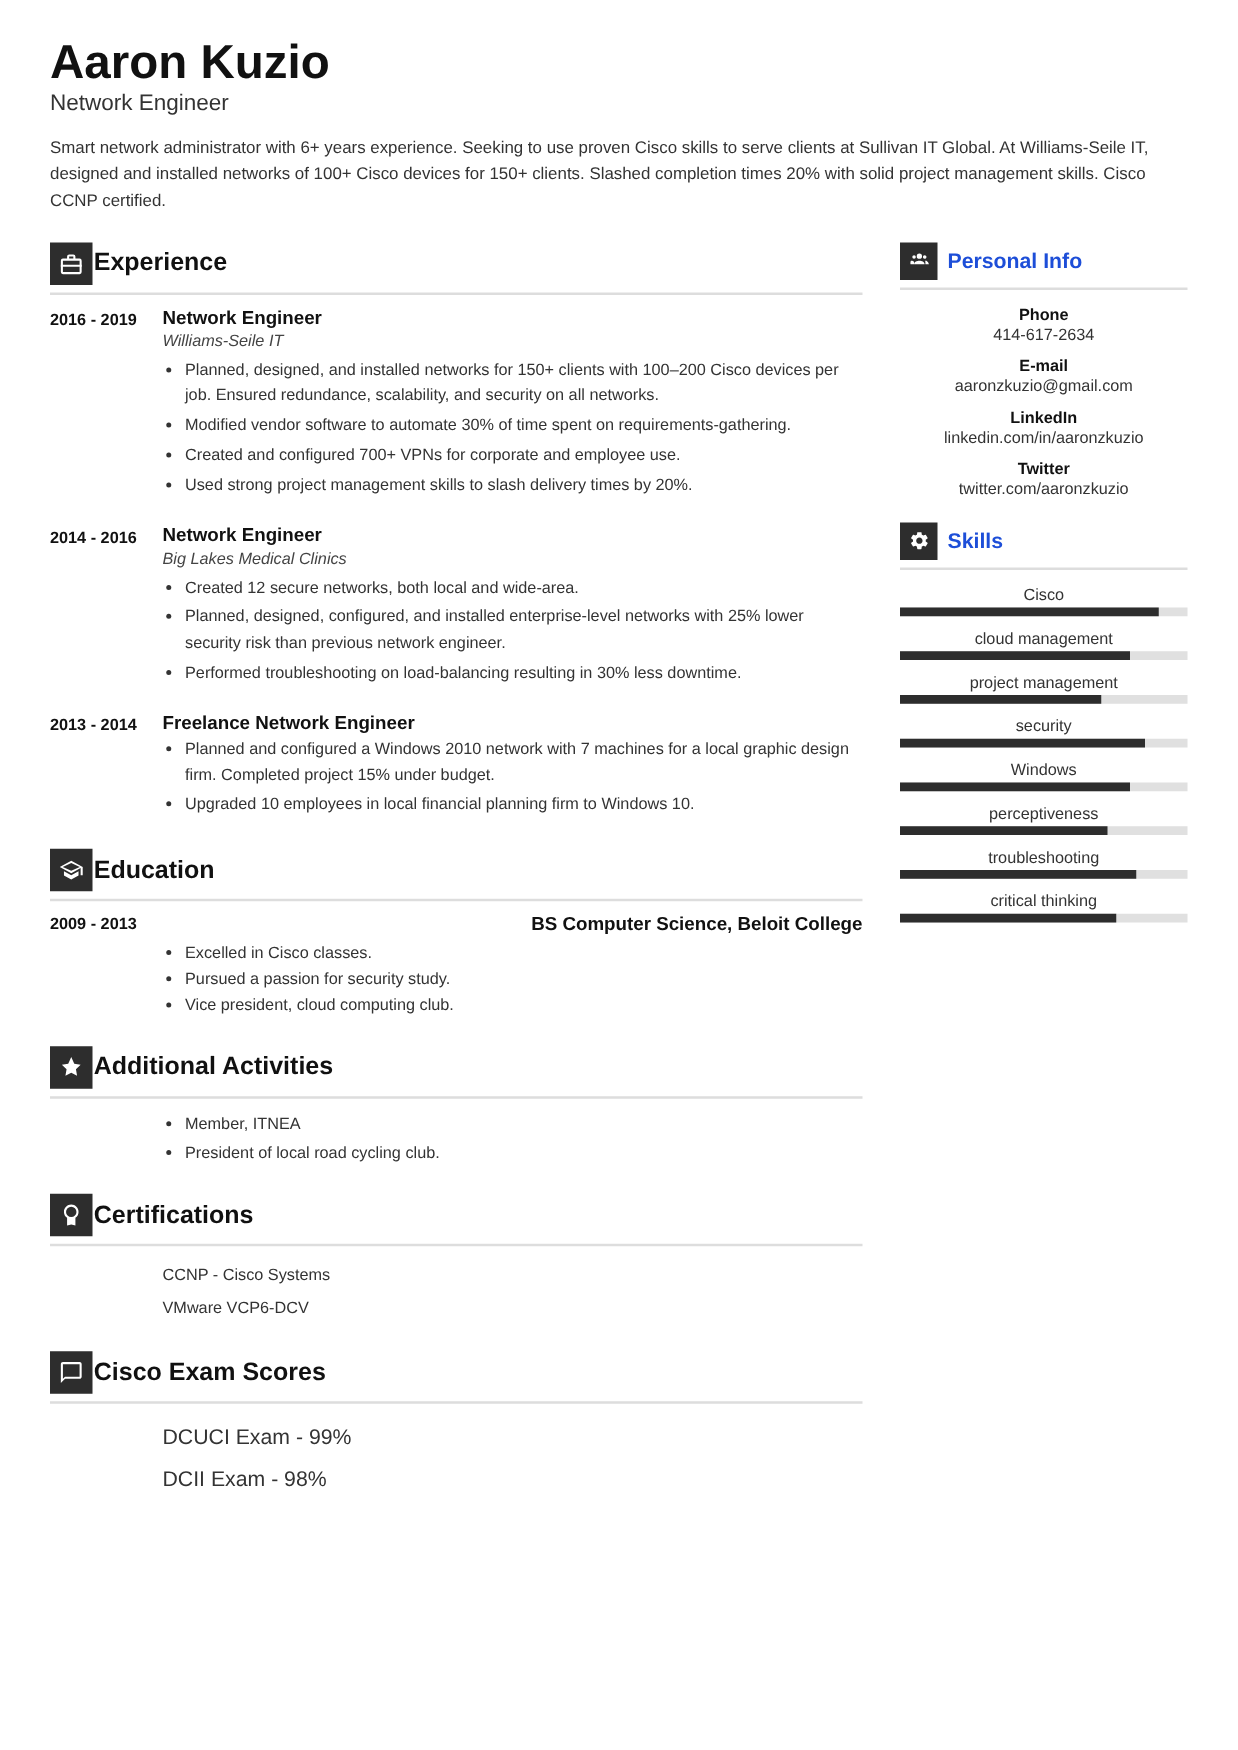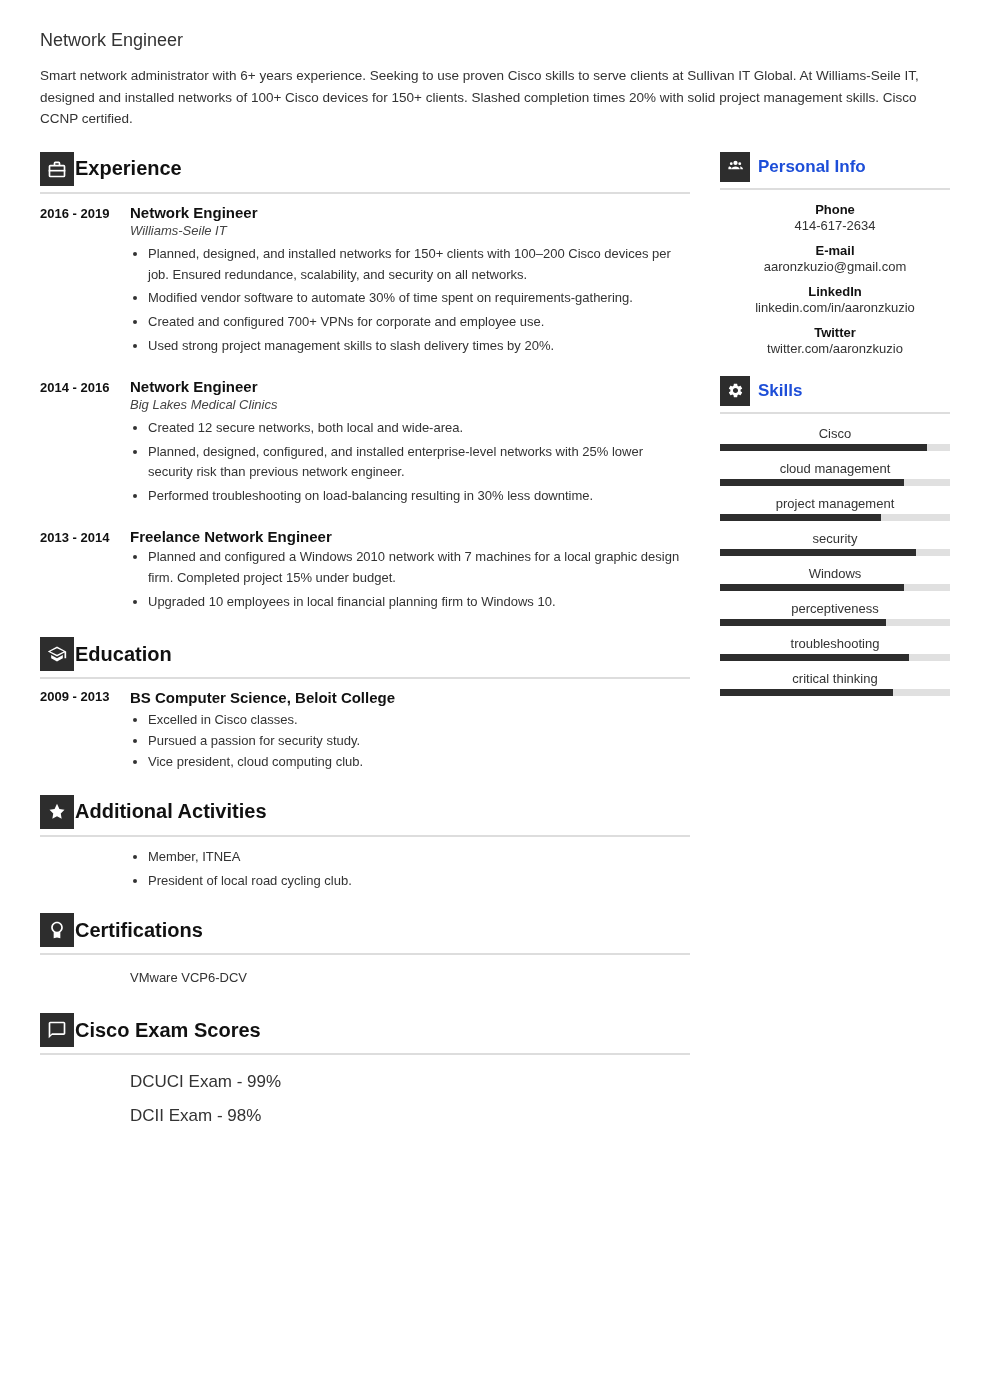--- a/index.html
+++ b/index.html
@@ -131,20 +131,21 @@
       color: #111;
     }
     .edu-content {
       flex: 1;
     }
     .edu-degree {
       font-size: 15px;
       font-weight: 700;
       color: #111;
       margin-bottom: 4px;
+      text-align: right;
     }
     .edu-bullets {
       padding-left: 18px;
       font-size: 13px;
       color: #333;
       line-height: 1.6;
     }
 
     
     .activities-bullets {
@@ -239,20 +240,21 @@
     }
     .skill-bar-fill {
       height: 7px;
       background: #2d2d2d;
     }
   </style>
 </head>
 <body>
 
 <div>
+  <div class="header-name">Aaron Kuzio</div>
   <div class="header-title">Network Engineer</div>
   <div class="header-summary">Smart network administrator with 6+ years experience. Seeking to use proven Cisco skills to serve clients at Sullivan IT Global. At Williams-Seile IT, designed and installed networks of 100+ Cisco devices for 150+ clients. Slashed completion times 20% with solid project management skills. Cisco CCNP certified.</div>
 </div>
 
 <div class="main-layout">
 
   <div class="left-col">
 
     <div class="section">
       <div class="section-header">
@@ -352,20 +354,21 @@
     <div class="section">
       <div class="section-header">
         <div class="section-icon">
           <svg viewBox="0 0 24 24">
             <path d="M12 2C8.13 2 5 5.13 5 9c0 2.38 1.19 4.47 3 5.74V22l4-1 4 1v-7.26c1.81-1.27 3-3.36 3-5.74 0-3.87-3.13-7-7-7zm0 2a5 5 0 110 10A5 5 0 0112 4zm-2 12.44v4.12l2-.5 2 .5v-4.12A6.978 6.978 0 0112 16c-.7 0-1.37-.1-2-.56z"></path>
           </svg>
         </div>
         <span class="section-title">Certifications</span>
       </div>
       <div class="cert-list">
+        <div>CCNP - Cisco Systems</div>
         <div>VMware VCP6-DCV</div>
       </div>
     </div>
 
     <div class="section">
       <div class="section-header">
         <div class="section-icon">
           <svg viewBox="0 0 24 24">
             <path d="M20 2H4c-1.1 0-2 .9-2 2v18l4-4h14c1.1 0 2-.9 2-2V4c0-1.1-.9-2-2-2zm0 14H6l-2 2V4h16v12z"></path>
           </svg>

